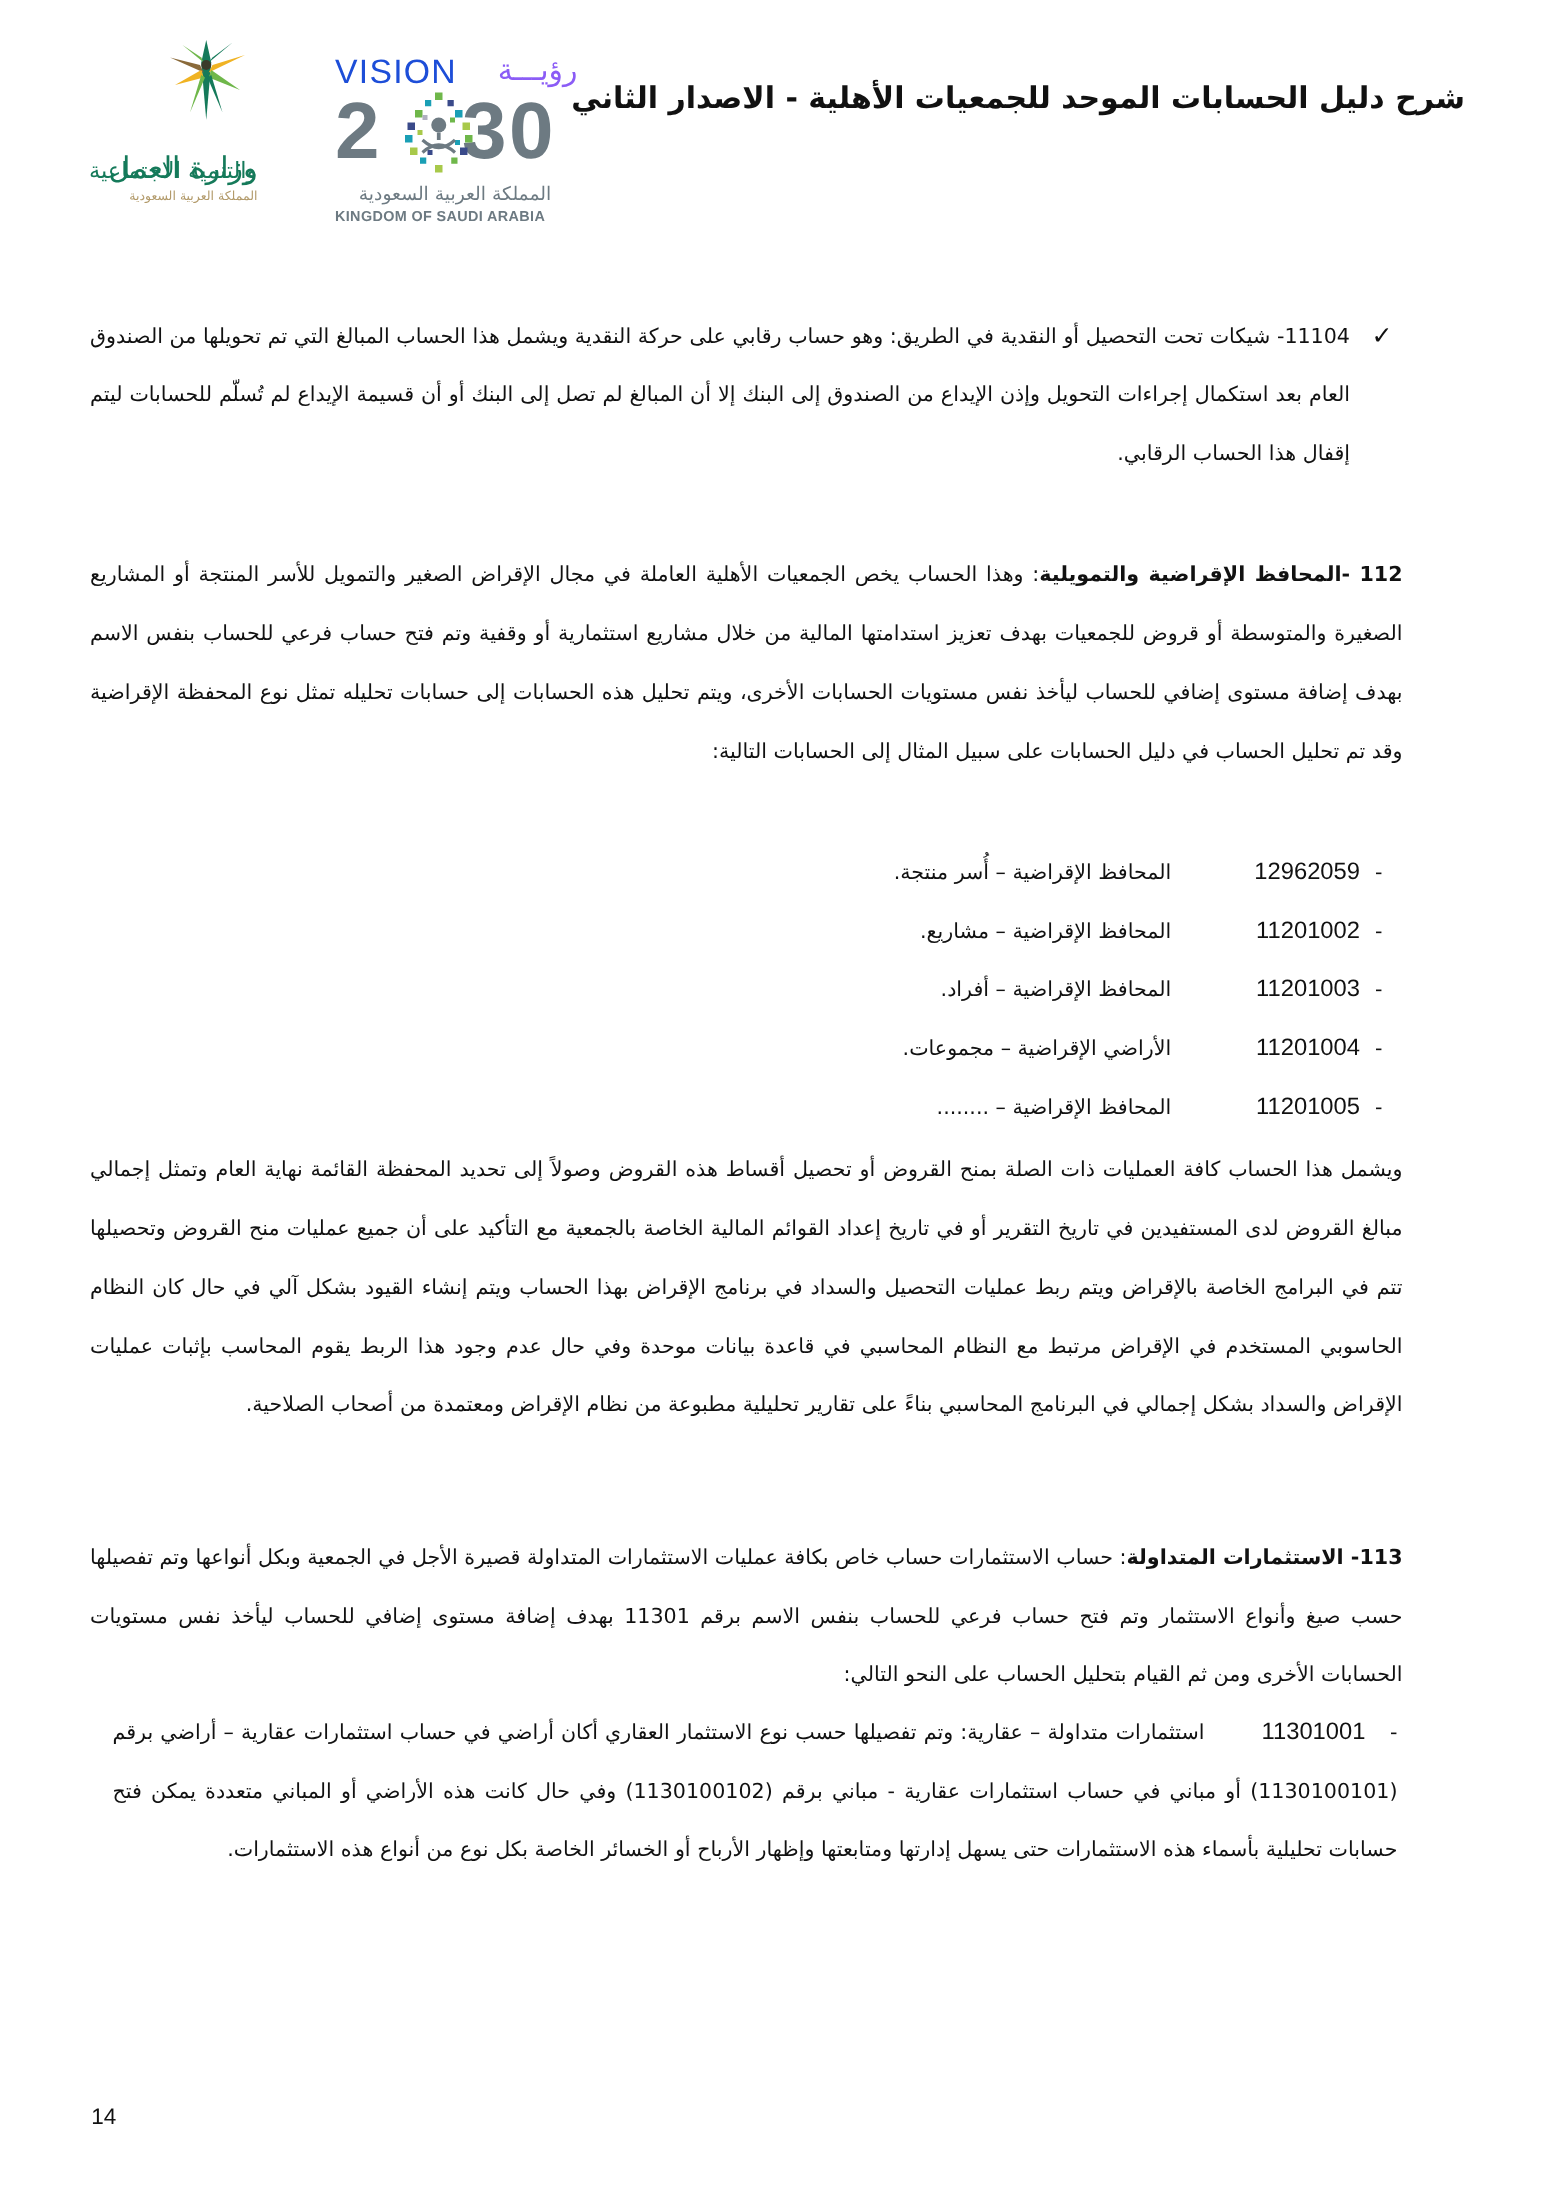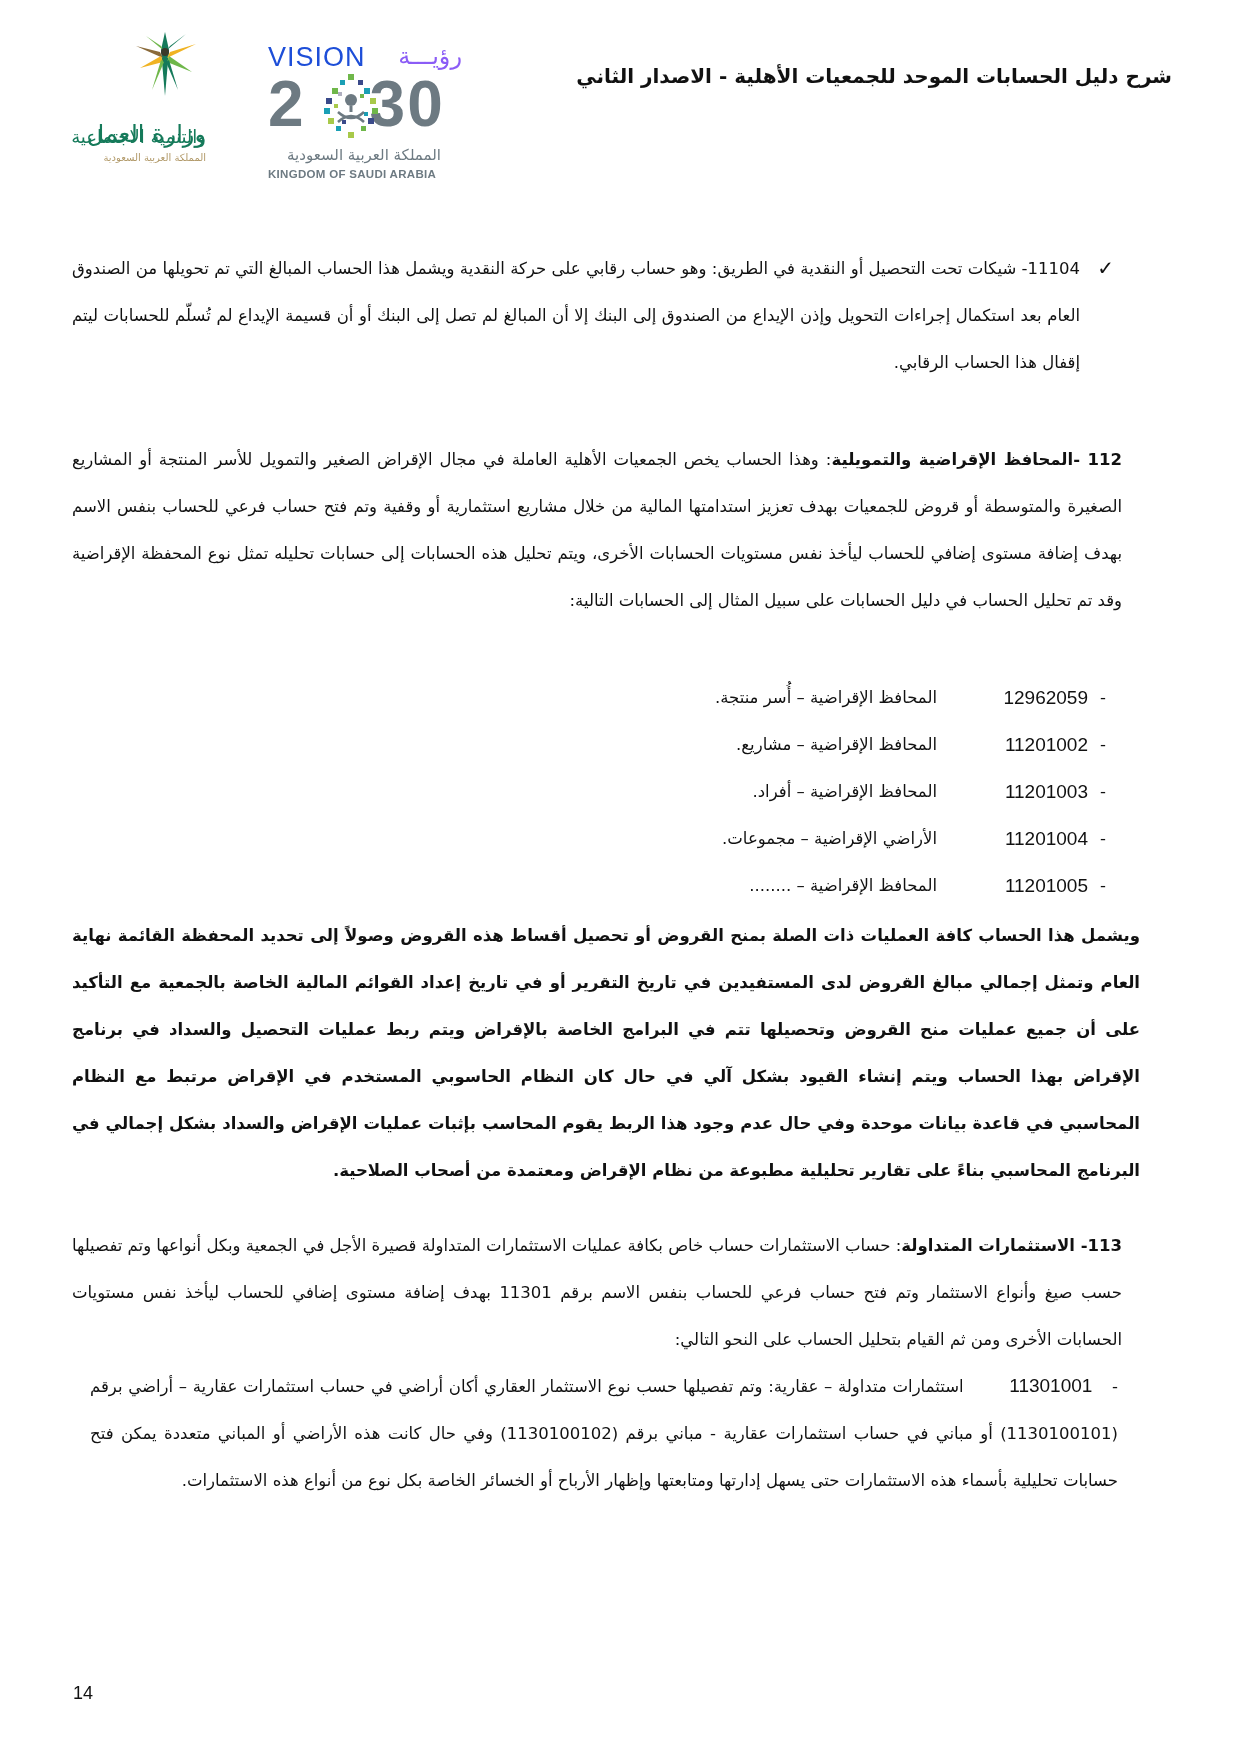--- a/index.html
+++ b/index.html
@@ -5,21 +5,21 @@
   html, body { margin: 0; padding: 0; background: #ffffff; }
   body {
     width: 1240px; height: 1754px; position: relative; overflow: hidden;
     font-family: "DejaVu Sans", sans-serif; color: #111;
   }
   .page { position: absolute; inset: 0; }
 
   
   .doc-title {
     position: absolute; right: 68px; top: 64px;
-    direction: rtl; font-weight: bold; font-size: 20px; color: #111;
+    direction: rtl; font-weight: bold; font-size: 24px; color: #111;
     font-family: "DejaVu Sans", sans-serif;
   }
   .mlsd-logo { position: absolute; left: 46px; top: 28px; width: 160px; height: 145px; }
   .mlsd-text { position: absolute; right: 0; text-align: right; direction: rtl; font-family: "DejaVu Sans", sans-serif; color: #157a5a; }
   .mlsd-l1 { top: 92px; font-size: 24px; }
   .mlsd-l2 { top: 98px; font-size: 18px; }
   .mlsd-l3 { top: 124px; font-size: 10px; color: #b29a6a; }
 
   .vision-logo { position: absolute; left: 268px; top: 42px; width: 200px; height: 140px; }
   .vision-word { position: absolute; left: 0; top: 0; font-family: Liberation Sans, sans-serif; font-size: 27px; color: #1d4ed8; letter-spacing: 1px; }
@@ -39,21 +39,21 @@
   .check-icon { position: absolute; right: -34px; top: 0; font-size: 20px; color: #111; line-height: 47px; }
   .sec-112 { right: 118px; left: 72px; top: 436px; }
   .sec-113 { right: 118px; left: 72px; top: 1222px; }
   .underline-title { font-weight: bold; text-underline-offset: 6px; }
   .list { position: absolute; right: 122px; direction: rtl; font-family: "DejaVu Sans", sans-serif; font-size: 16.5px; color: #111; }
   .list-row { height: 47px; line-height: 47px; white-space: nowrap; display: flex; }
   .list-dash { width: 30px; text-align: center; }
   .list-code { width: 145px; font-family: "Liberation Sans", sans-serif; font-size: 19px; text-align: right; }
   .list-label { padding-right: 6px; }
   .list-112 { top: 674px; }
-  .para-cont { right: 100px; left: 72px; top: 912px; font-weight: bold; }
+  .para-cont { right: 118px; left: 72px; top: 912px; }
 
   .inv-item { position: absolute; right: 122px; left: 90px; top: 1362px; direction: rtl; font-size: 16.5px; line-height: 47px; color: #111; font-family: "DejaVu Sans", sans-serif; text-align: justify; }
   .inv-item .code { font-family: "Liberation Sans", sans-serif; font-size: 19px; margin: 0 14px 0 40px; }
 
   .page-num { position: absolute; left: 73px; top: 1683px; font-family: "Liberation Sans", sans-serif; font-size: 18px; color: #111; }
 </style>
 </head>
 <body>
 
 <div class="page">

